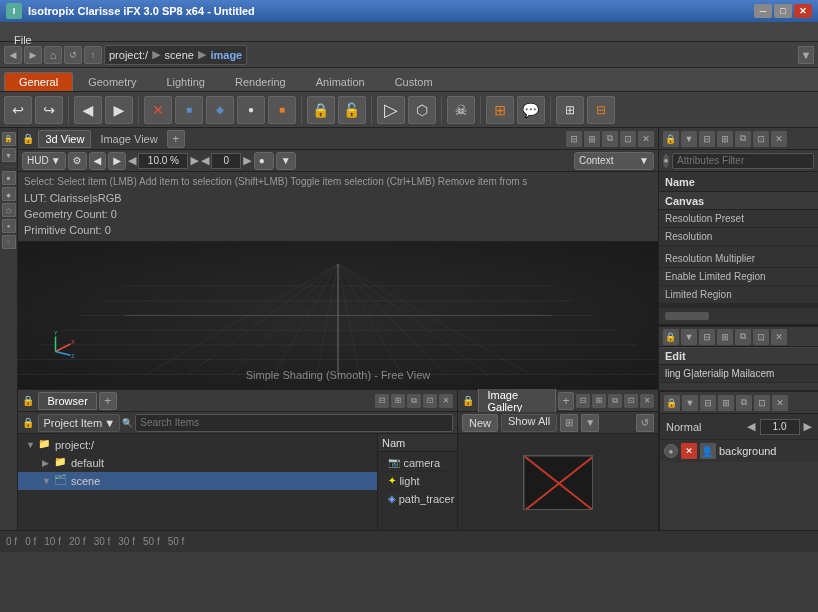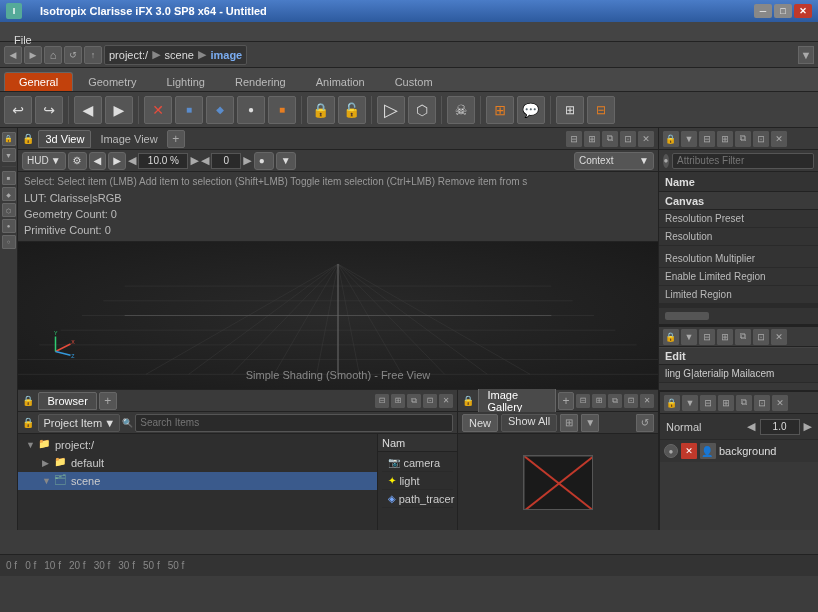--- a/index.html
+++ b/index.html
@@ -31,21 +31,21 @@
       background: #5a9;
       border-radius: 2px;
       margin-right: 6px;
       font-size: 9px;
       display: flex;
       align-items: center;
       justify-content: center;
       color: white;
       font-weight: bold;
     }
-    #title-bar .title-text { flex: 1; margin-left: 12px; }
+    #title-bar .title-text { flex: 1; }
     #title-bar .win-controls { display: flex; gap: 2px; }
     #title-bar .win-btn {
       width: 18px; height: 14px;
       border-radius: 2px;
       display: flex; align-items: center; justify-content: center;
       font-size: 9px; cursor: pointer;
     }
     .win-min { background: #888; color: white; }
     .win-max { background: #888; color: white; }
     .win-close { background: #c0392b; color: white; }
@@ -661,21 +661,20 @@
     #status-bar {
       height: 22px;
       background: #333;
       border-top: 1px solid #222;
       display: flex;
       align-items: center;
       padding: 0 6px;
       font-size: 10px;
       color: #888;
       gap: 8px;
-      margin-top: 24px;
     }
     .status-item { color: #888; }
 
     
     #right-container {
       width: 160px;
       display: flex;
       flex-direction: column;
       background: #383838;
       border-left: 1px solid #222;

